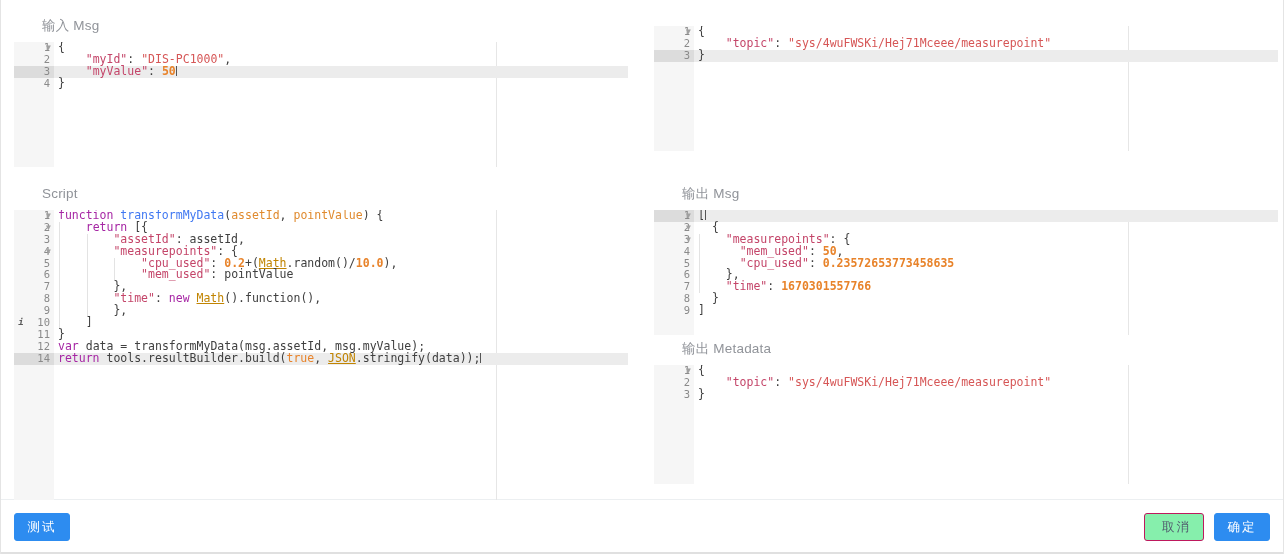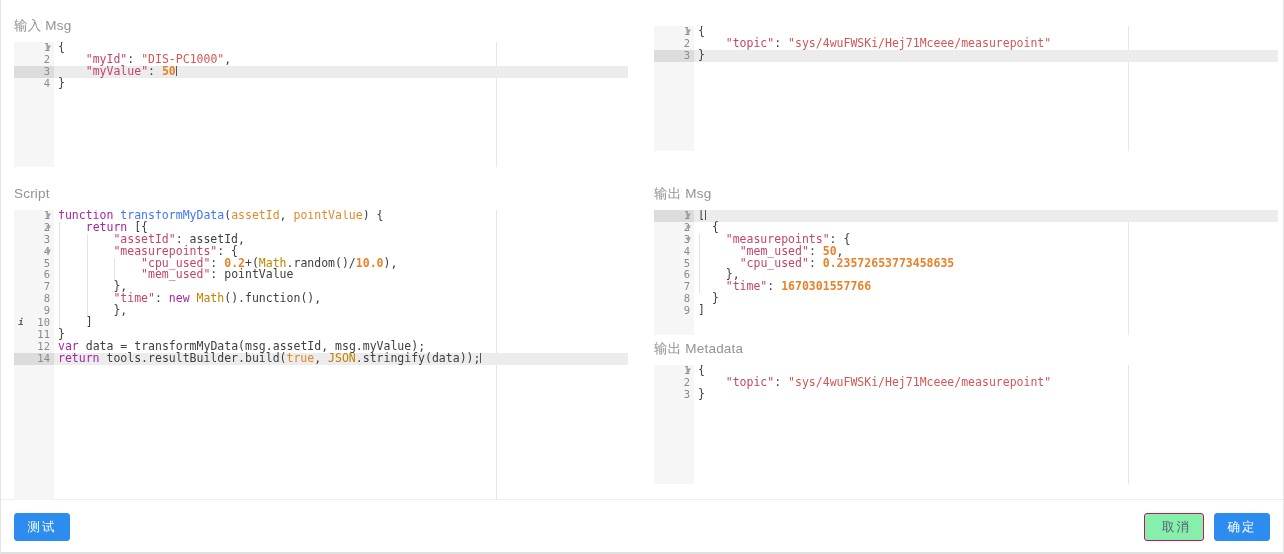--- a/index.html
+++ b/index.html
@@ -31,20 +31,21 @@
 
   .panel { position: absolute; }
 
   .panel-label {
     color: #909399;
     font-size: 13.5px;
     line-height: 16px;
     padding-left: 13px;
     letter-spacing: .2px;
     white-space: nowrap;
+    margin-left: 28px;
   }
 
   
   .editor {
     position: relative;
     margin-top: 8px;
     margin-left: 13px;
     background: #ffffff;
     overflow: hidden;
     font-family: "DejaVu Sans Mono", "Liberation Mono", monospace;
@@ -138,21 +139,21 @@
   }
 
   
   .k    { color: #a626a4; }       
   .fn   { color: #4078f2; }       
   .par  { color: #e08a2e; }       
   .str  { color: #c44569; }       
   .sval { color: #d65656; }       
   .num  { color: #e8832a; font-weight: bold; }       
   .bool { color: #e8832a; }       
-  .cls  { color: #c18401; }       
+  .cls  { color: #c18401; text-decoration: underline; }       
   .pl   { color: #404040; }       
   .punc { color: #404040; }
 
   
   .footer {
     position: absolute;
     left: 0; right: 0; bottom: 0;
     height: 54px;
     background: #fff;
     border-top: 1px solid #eceff1;

